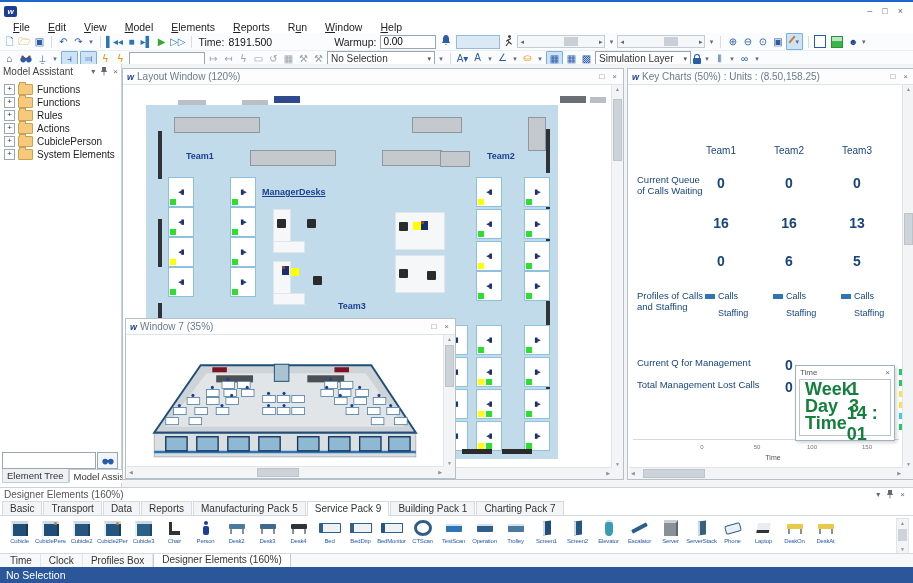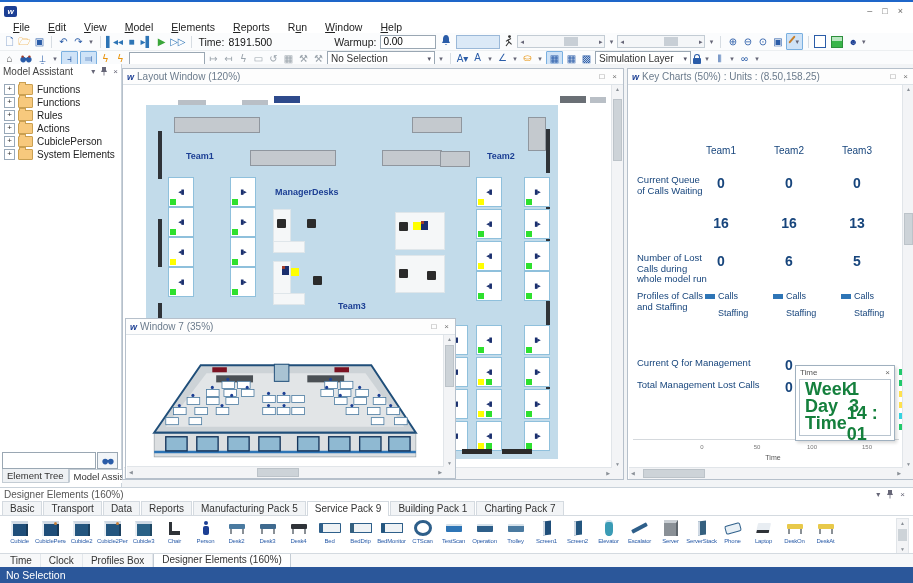--- a/index.html
+++ b/index.html
@@ -525,21 +525,21 @@
           <div class="chair" style="left: 253px; top: 117px; background: rgb(43, 43, 43);"></div>
           <div class="chair" style="left: 253px; top: 164px; background: rgb(43, 43, 43);"></div>
           <div class="chair" style="left: 281px; top: 166px; background: rgb(43, 43, 43);"></div>
           <div class="fmark" style="left: 145px; top: 163px; background: rgb(255, 255, 0);"></div>
           <div class="fmark" style="left: 267px; top: 117px; background: rgb(255, 255, 0);"></div>
           <div class="fperson" style="left: 136px; top: 161px;"></div>
           <div class="fperson" style="left: 275px; top: 116px;"></div>
           <div class="fbar" style="left: 316px; top: 344px; width: 30px; height: 5px;"></div>
           <div class="fbar" style="left: 356px; top: 344px; width: 30px; height: 5px;"></div>
           <div class="flabel" style="left: 40px; top: 46px;">Team1</div>
-          <div class="flabel" style="left: 129px; top: 82px;">ManagerDesks</div>
+          <div class="flabel" style="left: 116px; top: 82px; text-decoration: underline;">ManagerDesks</div>
           <div class="flabel" style="left: 341px; top: 46px;">Team2</div>
           <div class="flabel" style="left: 192px; top: 196px;">Team3</div>
         </div>
     </div>
     <div class="vscroll">
       <span class="a1">▲</span>
         <span class="a2">▼</span>
       <span class="vthumb" style="top:14px;height:60px"></span>
     </div>
     <div class="hscroll">
@@ -576,23 +576,20 @@
             <div class="kval i2">0</div>
           </div>
 
           <div class="krow i1" style="top: 130px;">
             <div class="kval i0">16</div>
             <div class="kval i1">16</div>
             <div class="kval i2">13</div>
           </div>
 
           <div class="krow i2" style="top: 168px;">
-            <div class="klabel">Number of Lost
-Calls during
-whole model run</div>
             <div class="kval i0">0</div>
             <div class="kval i1">6</div>
             <div class="kval i2">5</div>
           </div>
         </div>
       <div class="krow" style="top:206px">
         <div class="klabel">Profiles of Calls
 and Staffing</div>
         <div class="pcell i0"><span class="psw"></span><span>Calls</span><div class="pstaff">Staffing</div></div>
         <div class="pcell i1"><span class="psw"></span><span>Calls</span><div class="pstaff">Staffing</div></div>

